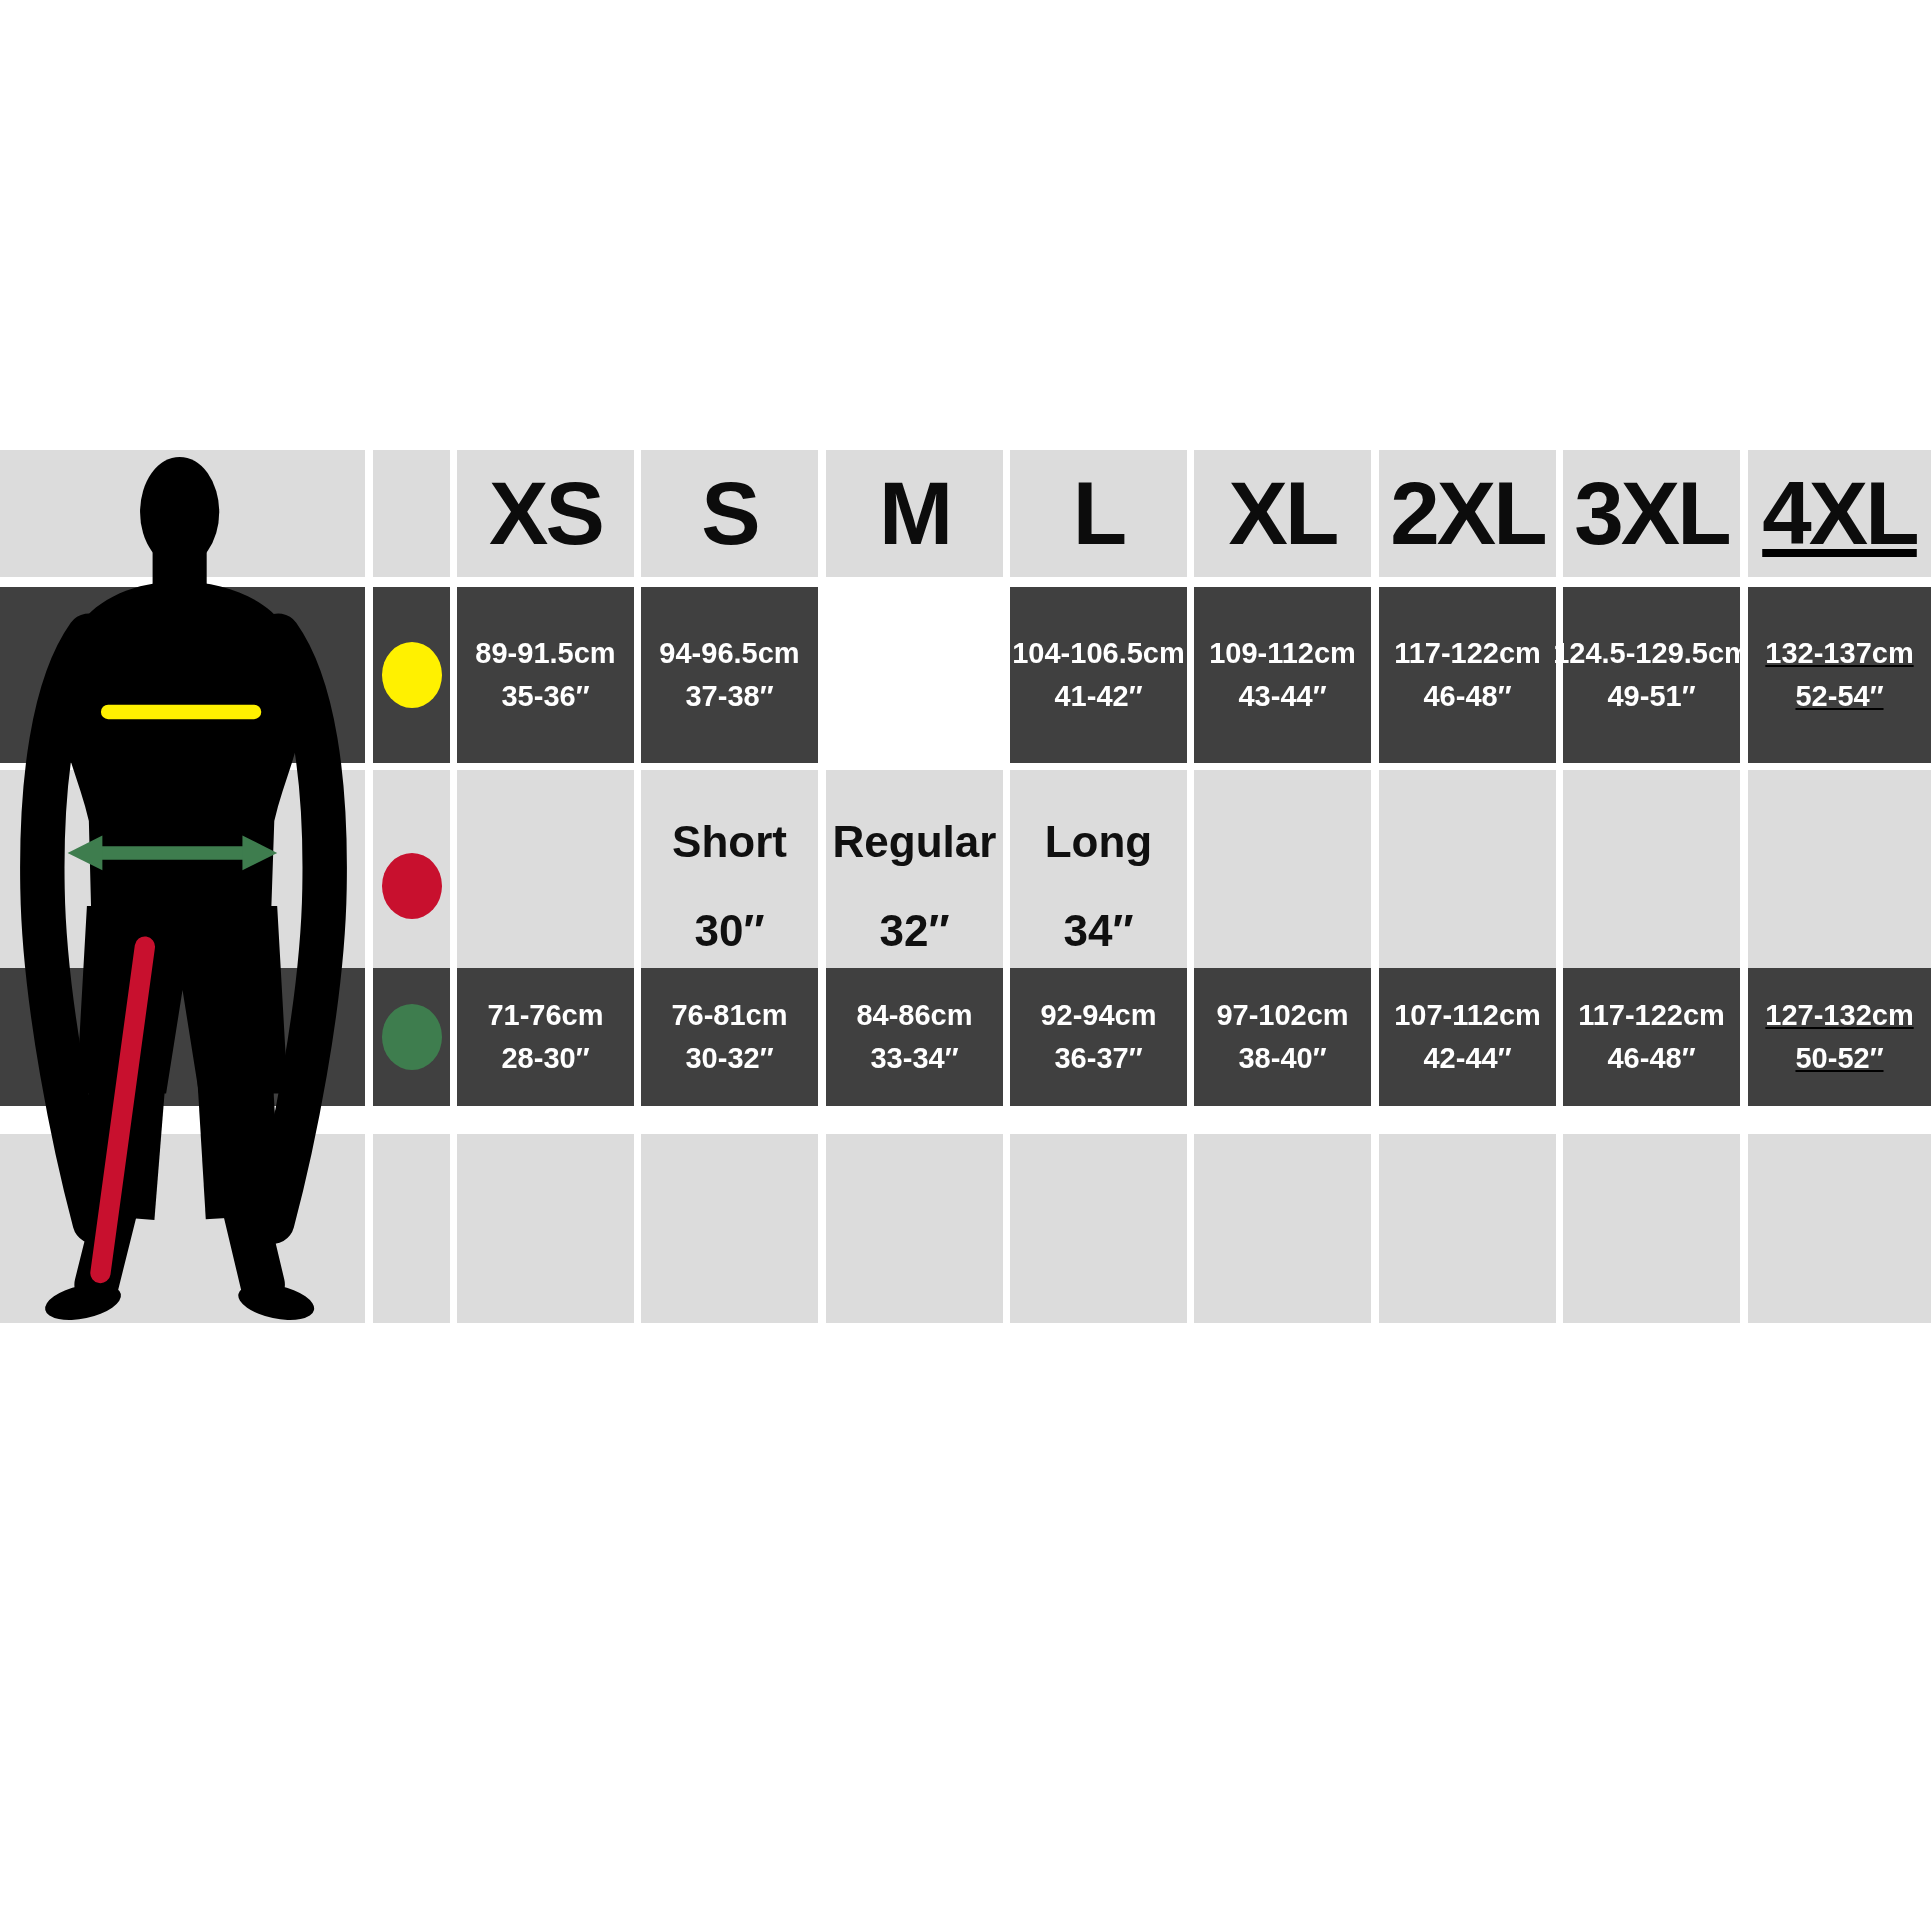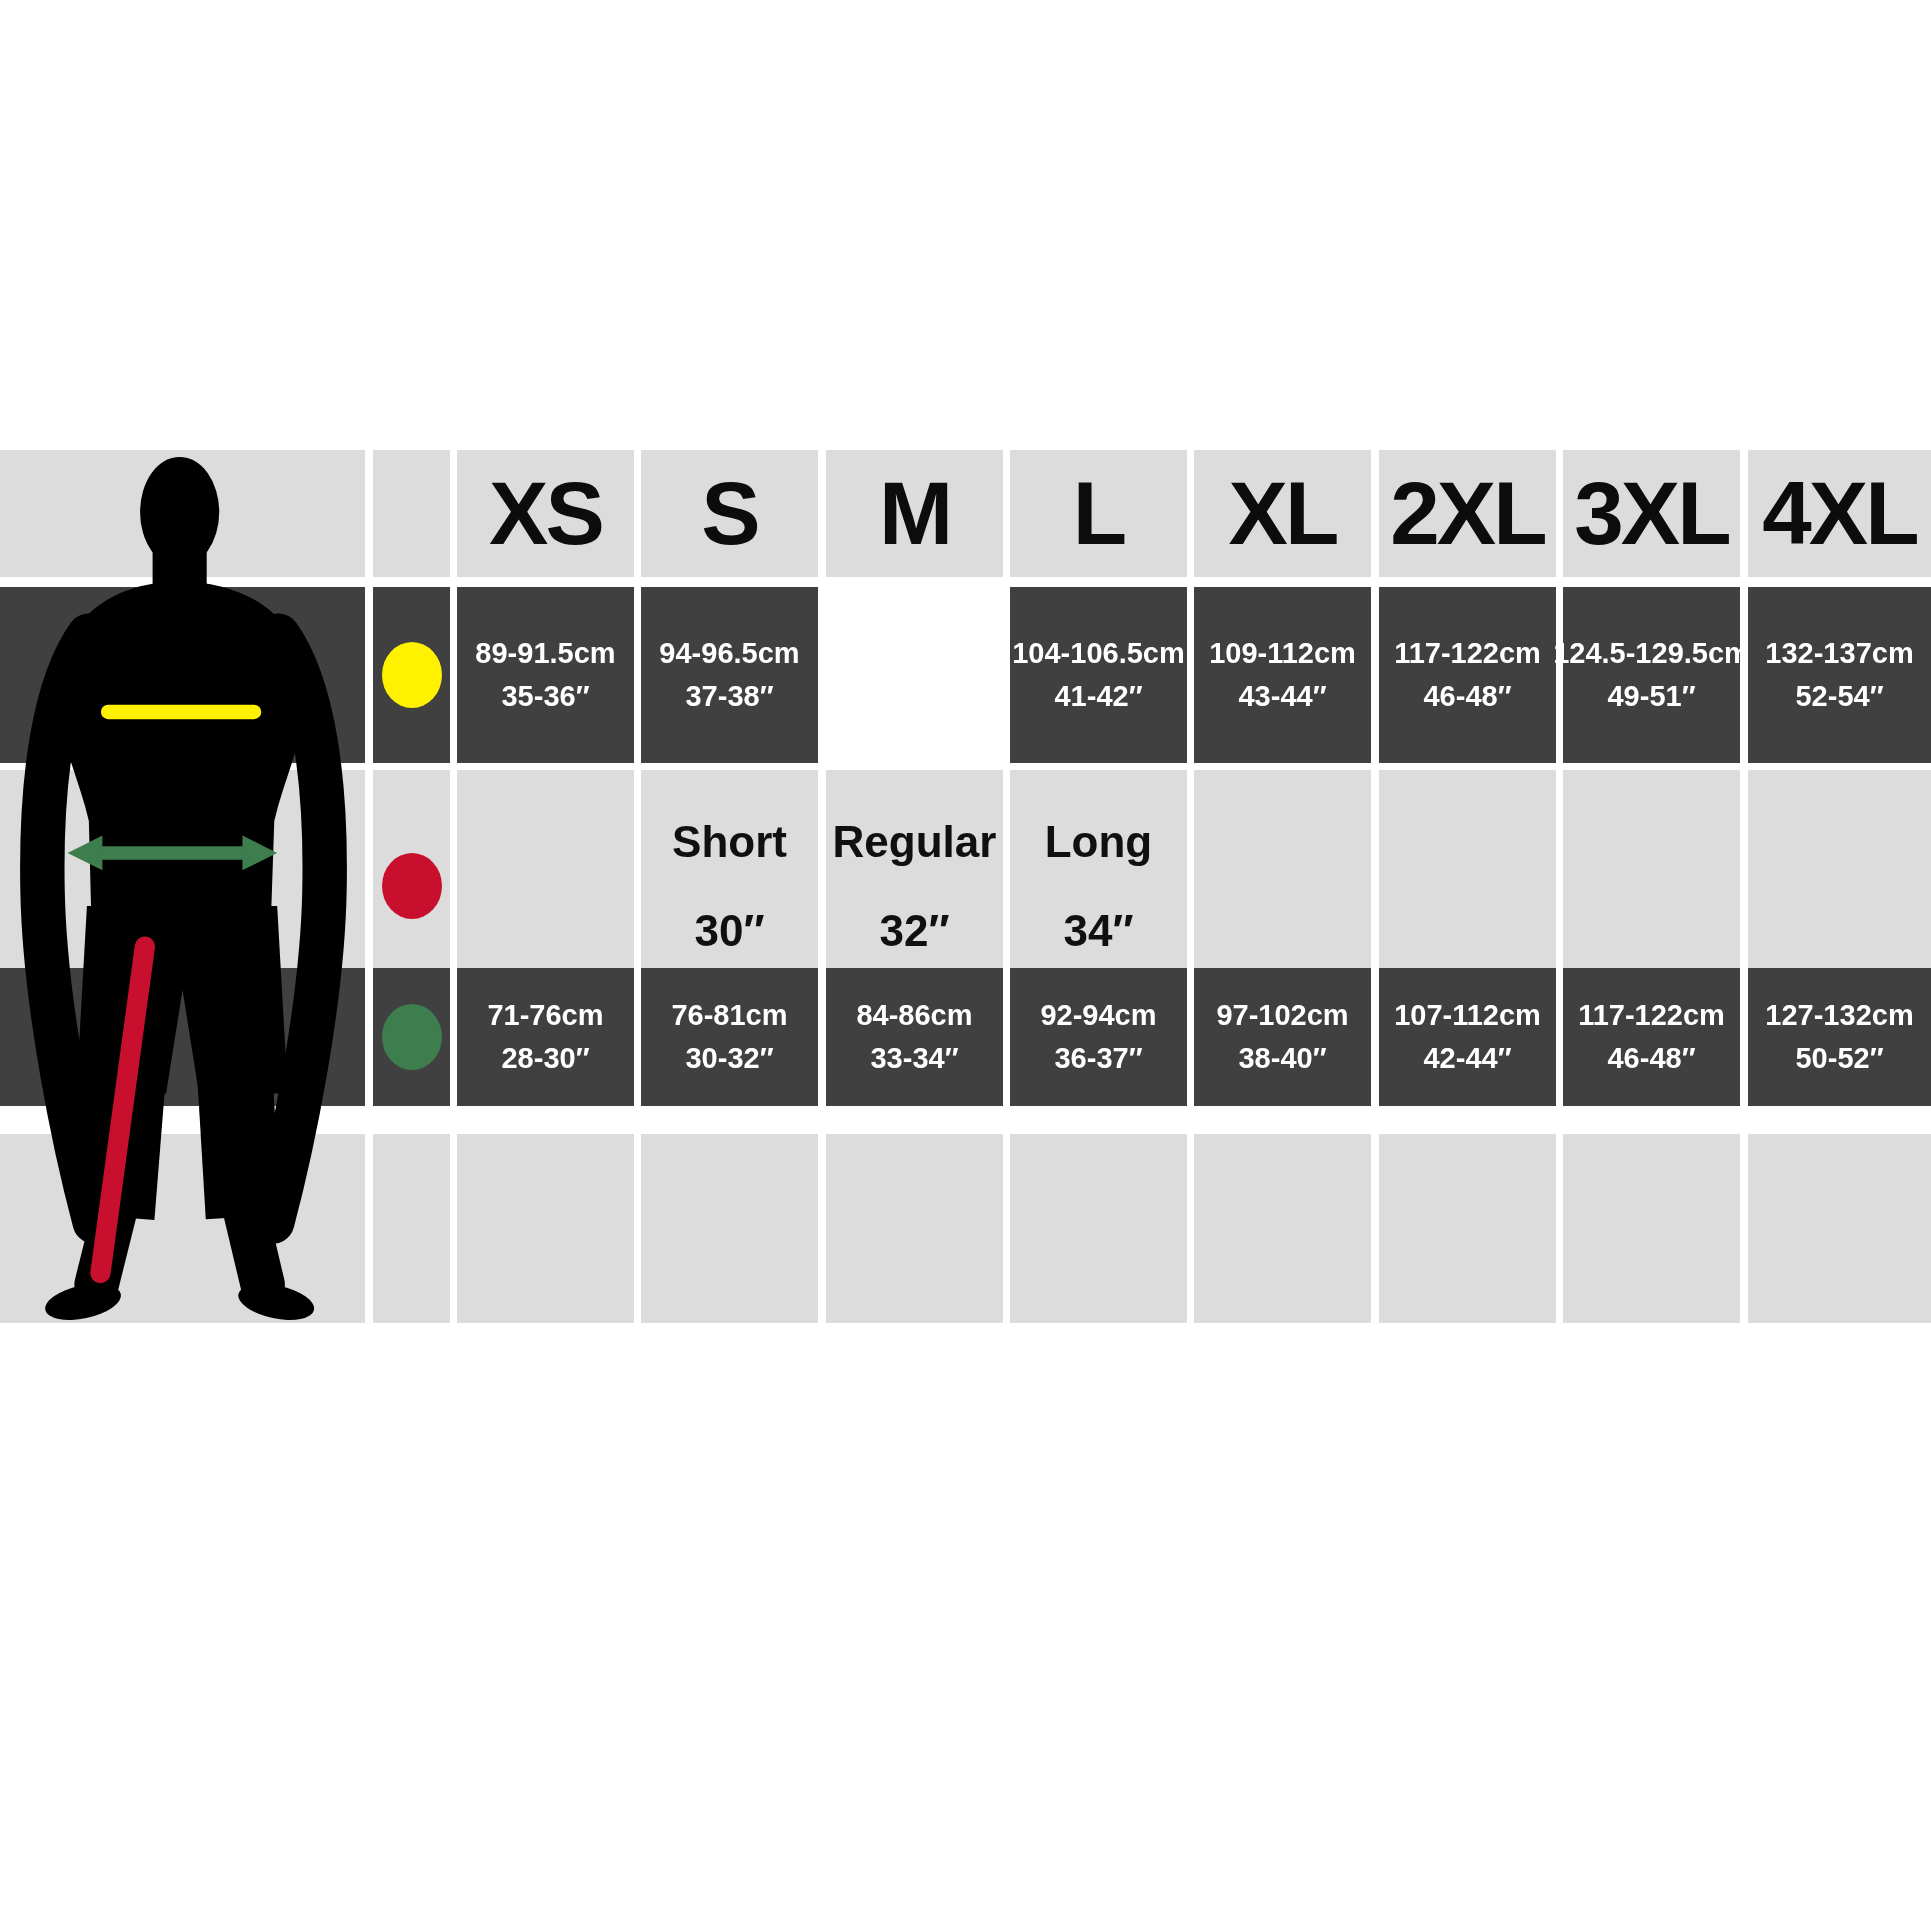--- a/index.html
+++ b/index.html
@@ -12,21 +12,21 @@
     align-items:center;justify-content:center;text-align:center;
   }
   .light{background:#dcdcdc;}
   .dark{background:#404040;}
 
   
   .cfig{left:0;width:365px;}
   .cdot{left:373px;width:77px;}
   .szcol{width:177px;}
   .c0{left:457px;} .c1{left:641px;} .c2{left:826px;} .c3{left:1010px;}
-  .c4{left:1194px;} .c5{left:1379px;} .c6{left:1563px;} .c7{left:1748px;width:183px;}
+  .c4{left:1194px;} .c5{left:1379px;} .c6{left:1563px;} .c7{left:1748px;width:183px;text-decoration:underline;}
 
   
   .rH{top:450px;height:127px;}
   .rC{top:587px;height:176px;}
   .rL{top:770px;height:232px;}
   .rW{top:968px;height:138px;align-items:center;}
   .rE{top:1134px;height:189px;}
 
   .hlabel{
     font-size:89px;font-weight:bold;color:#0c0c0c;letter-spacing:-2.9px;line-height:1;

